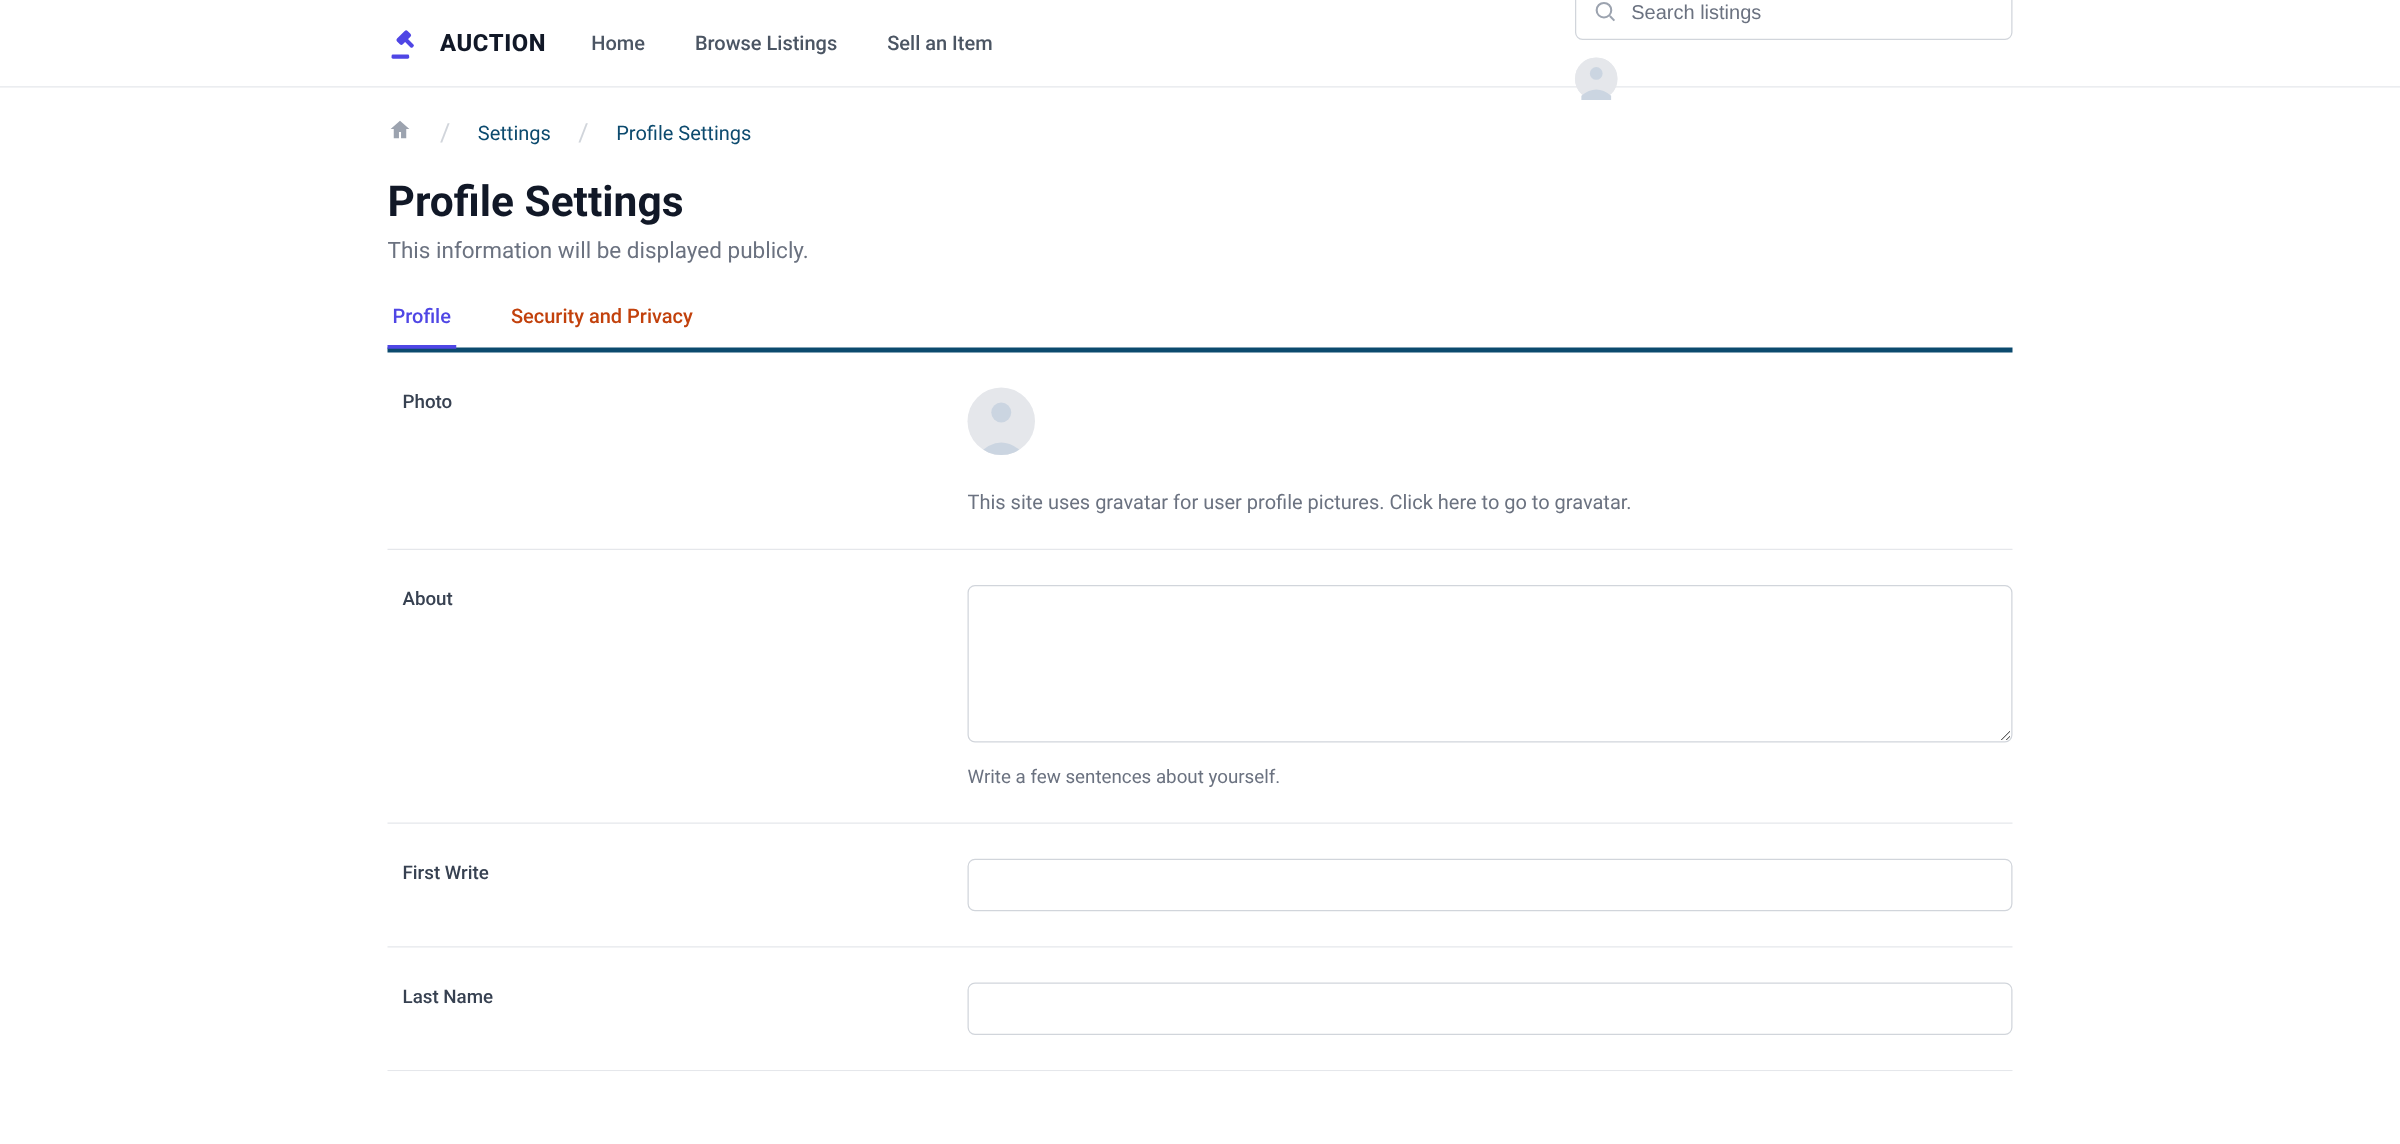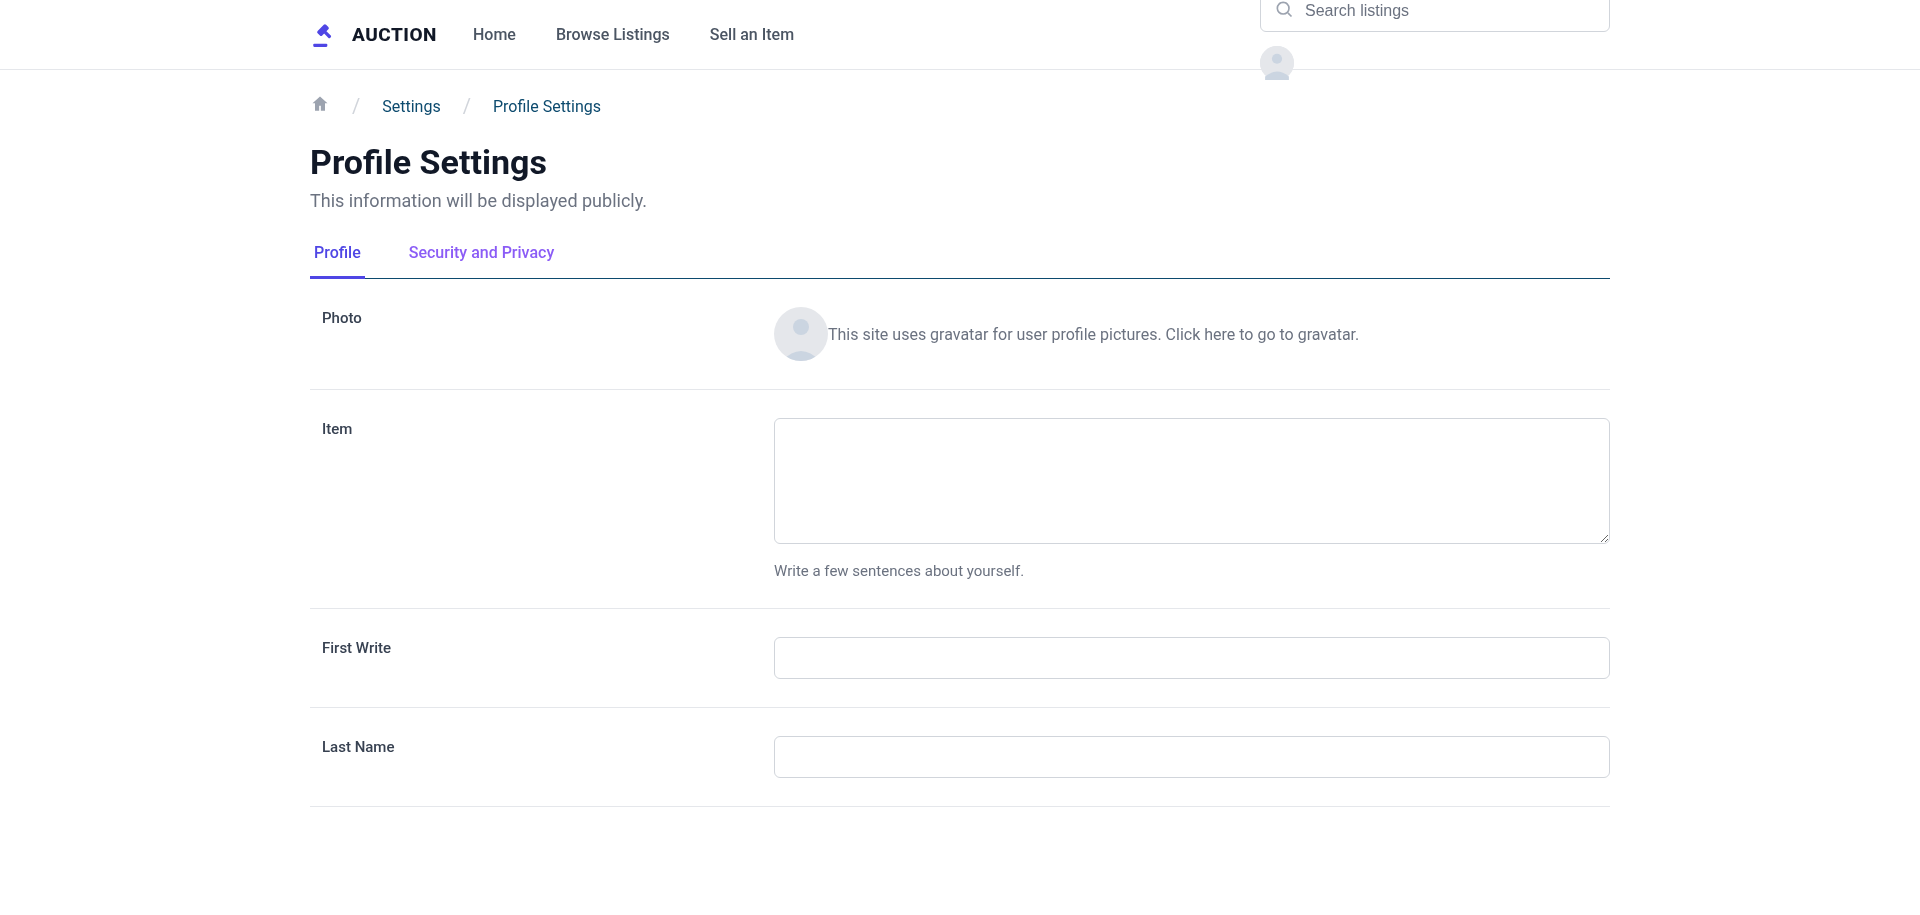--- a/index.html
+++ b/index.html
@@ -129,27 +129,27 @@
       margin: 6px 0 8px;
     }
     .page-subtitle {
       font-size: 18px;
       color: #6b7280;
       margin-bottom: 22px;
     }
     .tabs {
       display: flex;
       gap: 40px;
-      border-bottom: 1px solid #0c4a6e;
+      border-bottom: 4px solid #0c4a6e;
     }
     .tab {
       padding: 10px 4px 14px;
       font-size: 16px;
       font-weight: 500;
-      color: #8b5cf6;
+      color: #c2410c;
       cursor: pointer;
       border-bottom: 3px solid transparent;
       margin-bottom: -1px;
     }
     .tab.active {
       color: #4f46e5;
       border-bottom-color: #4f46e5;
     }
     .form-section {
       display: flex;
@@ -163,21 +163,22 @@
       font-weight: 500;
       color: #374151;
       padding-top: 2px;
       margin-left: 12px;
     }
     .form-control {
       flex: 1;
     }
     .photo-row {
       display: flex;
-      align-items: center;
+      gap: 28px;
+      flex-direction: column;
     }
     .photo-placeholder {
       width: 54px;
       height: 54px;
       border-radius: 50%;
       background: #e5e7eb;
       display: flex;
       align-items: flex-end;
       justify-content: center;
       overflow: hidden;
@@ -289,21 +290,21 @@
             <circle cx="27" cy="20" r="8" fill="#cbd5e1"></circle>
             <path d="M 8 54 Q 27 34 46 54 Z" fill="#cbd5e1"></path>
           </svg>
         </div>
         <span class="photo-text">This site uses gravatar for user profile pictures. Click here to go to gravatar.</span>
       </div>
     </div>
   </div>
 
   <div class="form-section">
-    <div class="form-label">Item</div>
+    <div class="form-label">About</div>
     <div class="form-control">
       <textarea class="textarea" style=""></textarea>
       <p class="help-text">Write a few sentences about yourself.</p>
     </div>
   </div>
 
   <div class="form-section">
     <div class="form-label">First Write</div>
     <div class="form-control">
       <input type="text" class="text-input" value="" style="">

